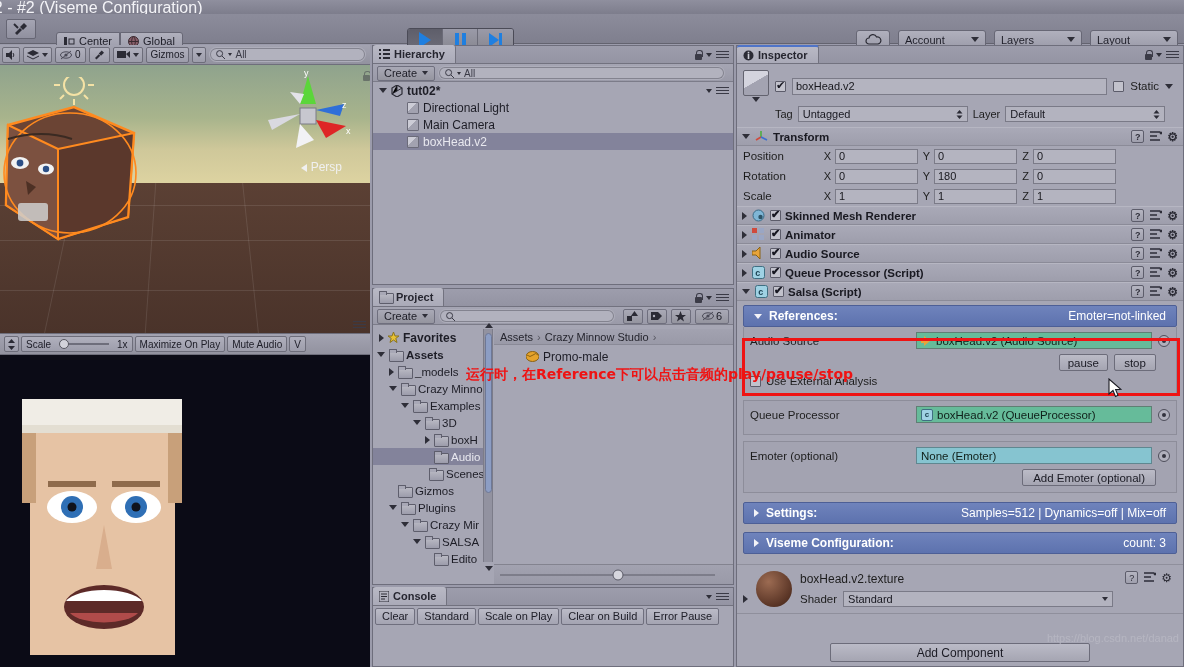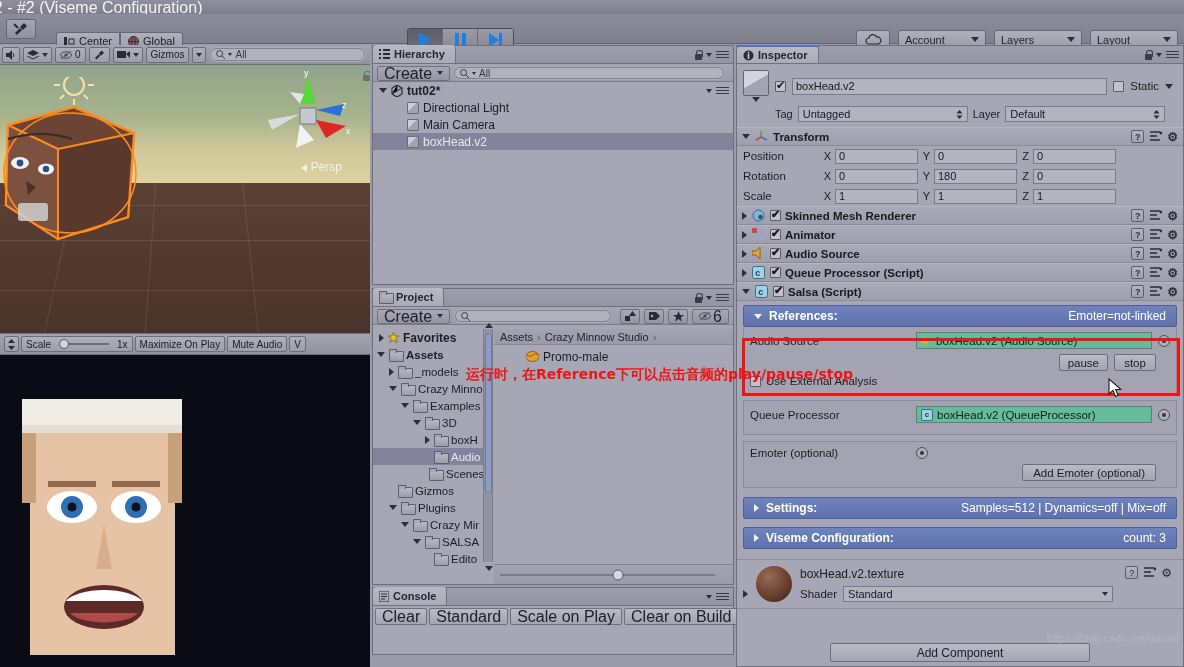--- a/index.html
+++ b/index.html
@@ -12,21 +12,21 @@
     background: #9b9bab;
   }
   .app { position: relative; width: 1184px; height: 667px; }
 
   
   .btn {
     background: linear-gradient(#bbbbc7, #a4a4b2);
     border: 1px solid #6f6f7e;
     border-radius: 2px;
     color: #20202a;
-    font-size: 16px;
+    font-size: 11px;
     line-height: 15px;
     padding: 0 6px;
     display: inline-flex; align-items: center; justify-content: center;
     white-space: nowrap;
     height: 17px;
     text-align: center;
   }
   .btn.dark { background: linear-gradient(#a9a9b6, #95959f); }
   .field {
     background: #b4b4c0;
@@ -261,21 +261,21 @@
     position:absolute; left:121px; top:40px; right:0; bottom:0;
   }
   .crumb {
     height:16px; display:flex; align-items:center; gap:4px;
     padding-left:6px; font-size:11px; color:#25252e;
     background: linear-gradient(#a2a2b0,#9a9aa8);
     border-bottom:1px solid #8a8a97;
   }
 
   
-  #console-panel { left:372px; top:587px; width:362px; height:68px; }
+  #console-panel { left:372px; top:587px; width:362px; height:80px; }
   .console-btns { display:flex; align-items:center; gap:2px; padding:2px 2px; }
 
   
   #inspector-panel { left:736px; top:45px; width:448px; height:622px; }
   #insp-body { position:absolute; left:0; top:19px; right:0; bottom:0; background:#a6a6b4; overflow:hidden; }
   .insp-head {
     display:flex; align-items:center; gap:6px;
     padding:5px 6px 2px 6px;
   }
   .obj-icon {
@@ -1192,20 +1192,23 @@
             </div>
             <span class="radio-o">
                 <i></i>
               </span>
           </div>
         </div>
 
         <div class="ref-group" style="border-top:1px solid #8d8d9a;margin-top:6px;">
           <div class="ref-row" style="margin-bottom:3px;">
             <span class="lbl">Emoter (optional)</span>
+            <div class="objfield empty">
+              <span>None (Emoter)</span>
+            </div>
             <span class="radio-o">
                 <i></i>
               </span>
           </div>
           <div class="addbtn-row">
             <div class="smallbtn" style="margin-right:14px;padding:0 10px;">
               <span>Add Emoter (optional)</span>
             </div>
           </div>
         </div>

